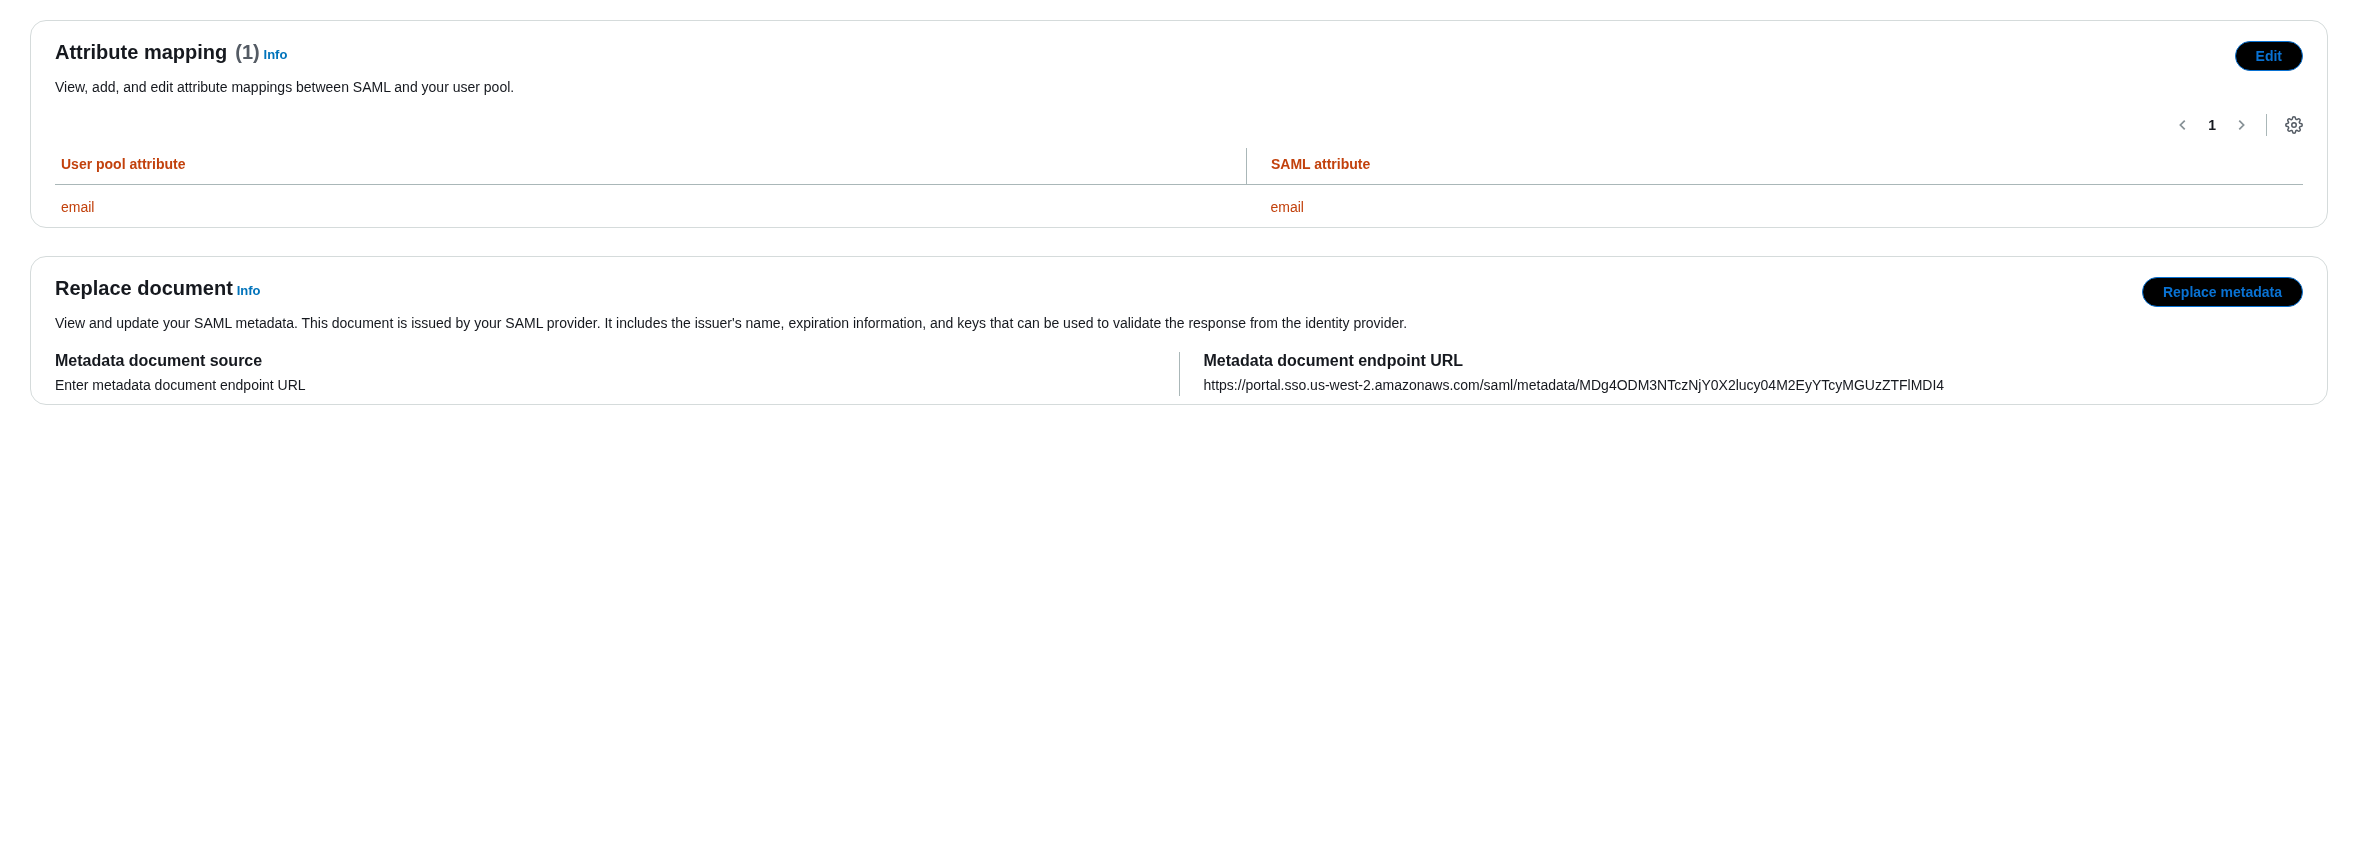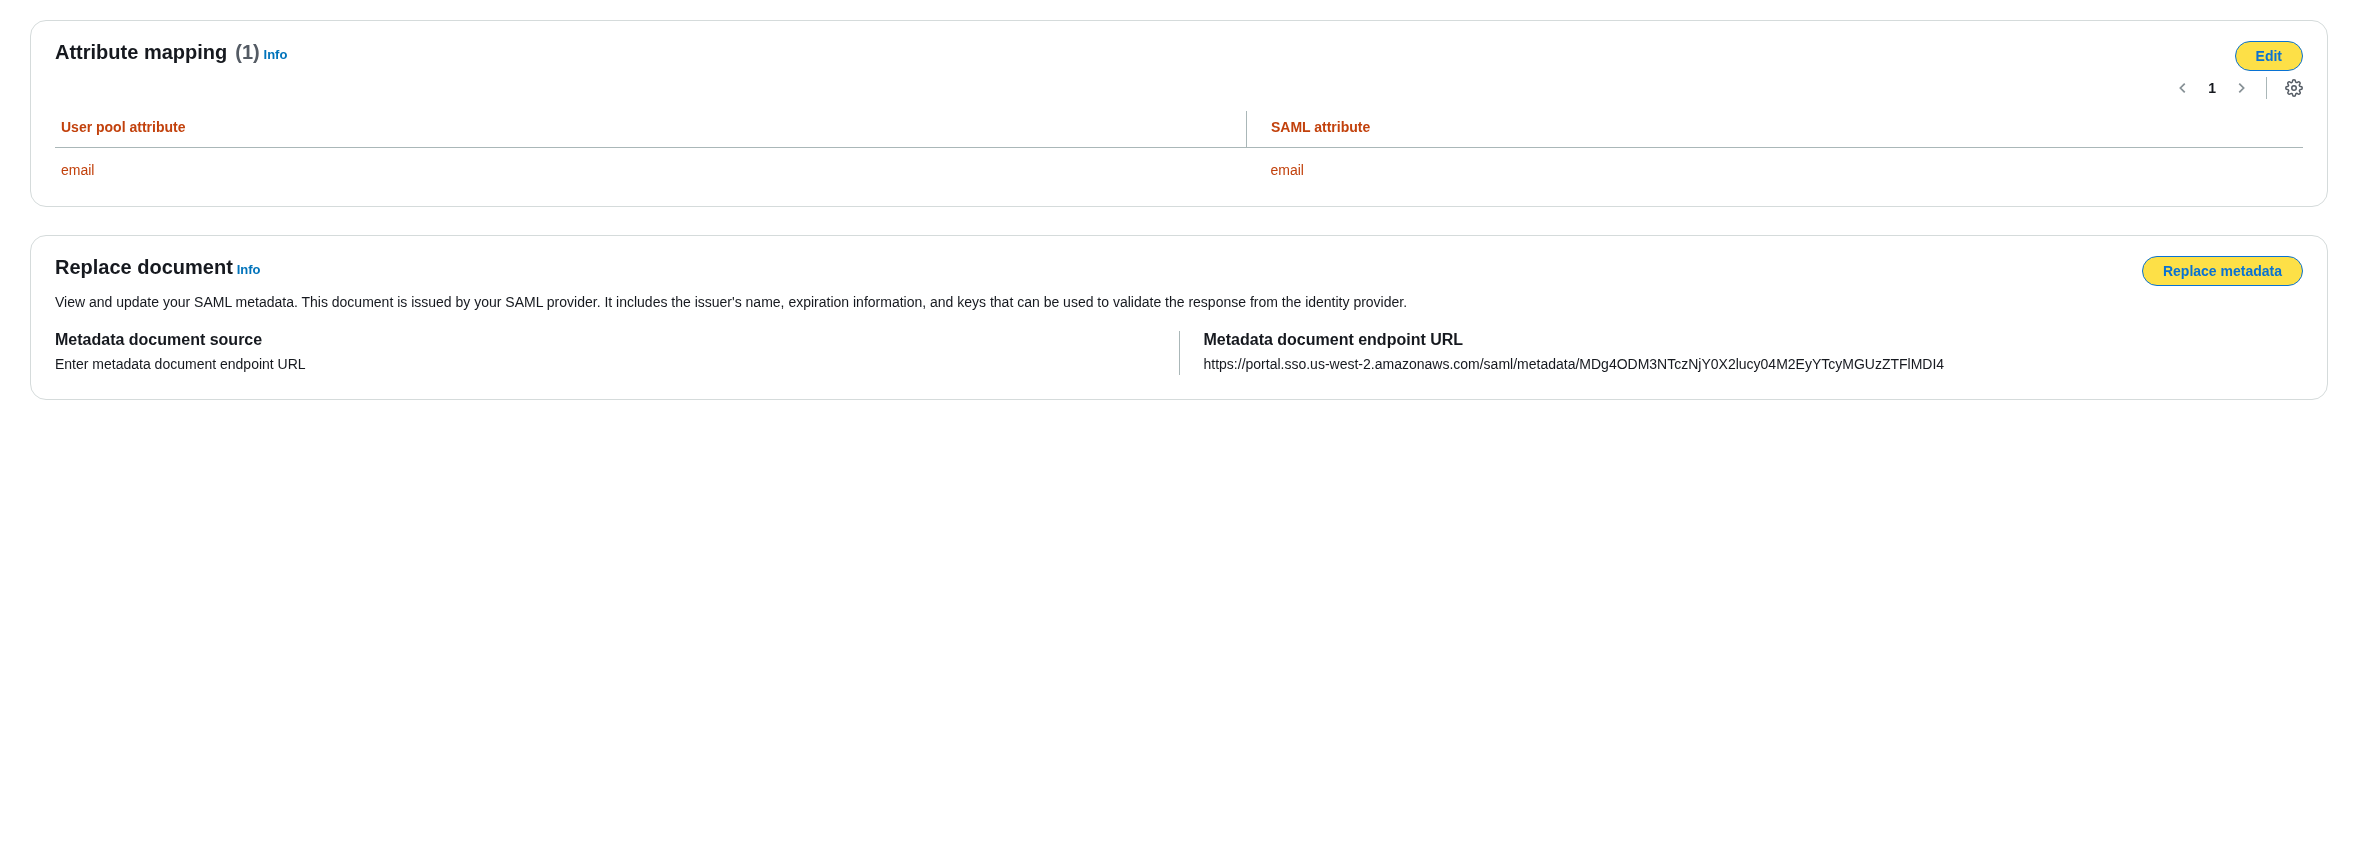--- a/index.html
+++ b/index.html
@@ -6,21 +6,21 @@
     body {
       font-family: "Amazon Ember", "Helvetica Neue", Arial, sans-serif;
       background: #ffffff;
       padding: 20px 30px;
       font-size: 14px;
       color: #16191f;
     }
     .panel {
       border: 1px solid #d5dbdb;
       border-radius: 16px;
-      padding: 20px 24px 24px 24px;
+      padding: 20px 24px 8px 24px;
       margin-bottom: 28px;
     }
     .panel-header {
       display: flex;
       align-items: flex-start;
       justify-content: space-between;
       margin-bottom: 6px;
     }
     .panel-title {
       font-size: 20px;
@@ -44,21 +44,21 @@
       font-size: 14px;
       color: #16191f;
       line-height: 1.5;
       margin-bottom: 16px;
     }
     .btn {
       display: inline-flex;
       align-items: center;
       justify-content: center;
       border: 1.5px solid #0972d3;
-      background: #fde047;
+      background: #000000;
       color: #0972d3;
       font-weight: 700;
       font-size: 14px;
       border-radius: 24px;
       padding: 6px 20px;
       cursor: pointer;
       white-space: nowrap;
     }
     .pager-row {
       display: flex;
@@ -150,20 +150,21 @@
   <div class="panel-header">
     <div>
       <span class="panel-title">
         <span>Attribute mapping</span>
         <span class="count">(1)</span>
       </span>
       <span class="info-link">Info</span>
     </div>
     <button class="btn">Edit</button>
   </div>
+  <p class="panel-desc">View, add, and edit attribute mappings between SAML and your user pool.</p>
 
   <div class="pager-row">
     <div class="pager-group">
       <span class="pager-arrow">
         <svg viewBox="0 0 16 16" fill="none" stroke="currentColor" stroke-width="2">
             <polyline points="10,3 5,8 10,13"></polyline>
           </svg>
       </span>
       <span class="pager-page">1</span>
       <span class="pager-arrow">

